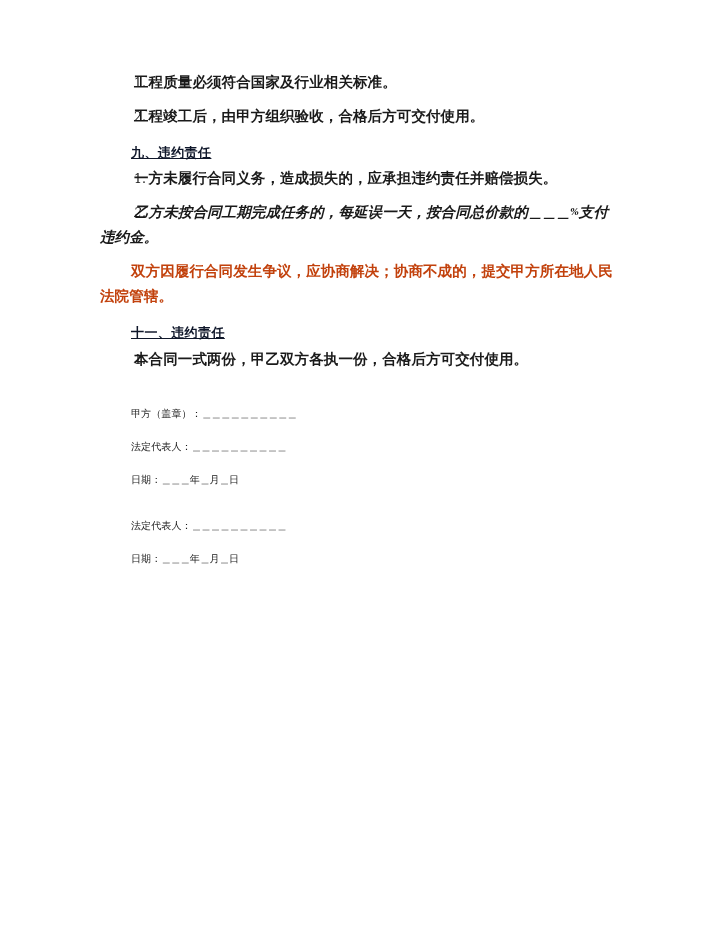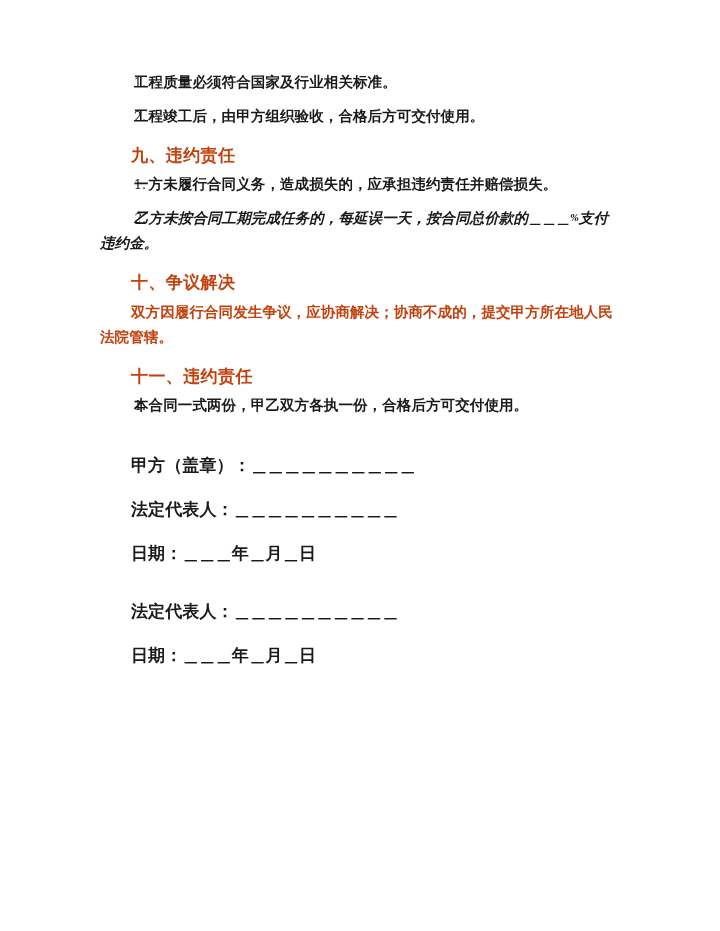--- a/index.html
+++ b/index.html
@@ -22,27 +22,28 @@
   }
   .content {
     position: absolute;
     left: 100px;
     top: 70px;
     width: 520px;
   }
 
   
   .heading {
-    font-size: 17px;
+    font-size: 13px;
     font-weight: bold;
     line-height: 1.5;
     margin: 14px 0 4px 0;
     padding-left: 31px;
     letter-spacing: 0.4px;
-    color: #c2410c;
+    color: #0f172a;
+    text-decoration: underline;
   }
 
   
   .list-item {
     font-size: 14.5px;
     font-weight: bold;
     line-height: 1.72;
     margin: 0 0 9px 0;
     padding-left: 0;
     text-indent: 0;
@@ -82,22 +83,22 @@
 
   
   .sig-block {
     margin-top: 34px;
     padding-left: 31px;
   }
   .sig-block.second {
     margin-top: 30px;
   }
   .sig-line {
-    font-size: 17px;
-    font-weight: bold;
+    font-size: 10px;
+    font-weight: normal;
     line-height: 1.6;
     margin: 0 0 17px 0;
     color: #1a1a1a;
     letter-spacing: 0.1px;
     white-space: pre;
   }
   .sig-line:last-child {
     margin-bottom: 0;
   }
   .blank {
@@ -121,21 +122,20 @@
       <p class="list-item"><span class="num">2.</span><span class="txt">工程竣工后，由甲方组织验收，合格后方可交付使用。</span></p>
     </div>
 
     <div>
       <h2 class="heading">九、违约责任</h2>
       <p class="list-item"><span class="num">1.</span><span class="txt">一方未履行合同义务，造成损失的，应承担违约责任并赔偿损失。</span></p>
       <p class="list-item wrapping"><span class="num">2.</span><span class="txt">乙方未按合同工期完成任务的，每延误一天，按合同总价款的</span><span class="blank">＿＿＿</span><span class="pct">%</span><span class="txt">支付违约金。</span></p>
     </div>
 
     <div>
-      <h2 class="heading">十、争议解决</h2>
       <p class="para">双方因履行合同发生争议，应协商解决；协商不成的，提交甲方所在地人民法院管辖。</p>
     </div>
 
     <div>
       <h2 class="heading">十一、违约责任</h2>
       <p class="list-item"><span class="num">1.</span><span class="txt">本合同一式两份，甲乙双方各执一份，合格后方可交付使用。</span></p>
     </div>
 
     <div class="sig-block">
       <p class="sig-line"><span>甲方（盖章）：</span><span class="blank">＿＿＿＿＿＿＿＿＿＿</span></p>

